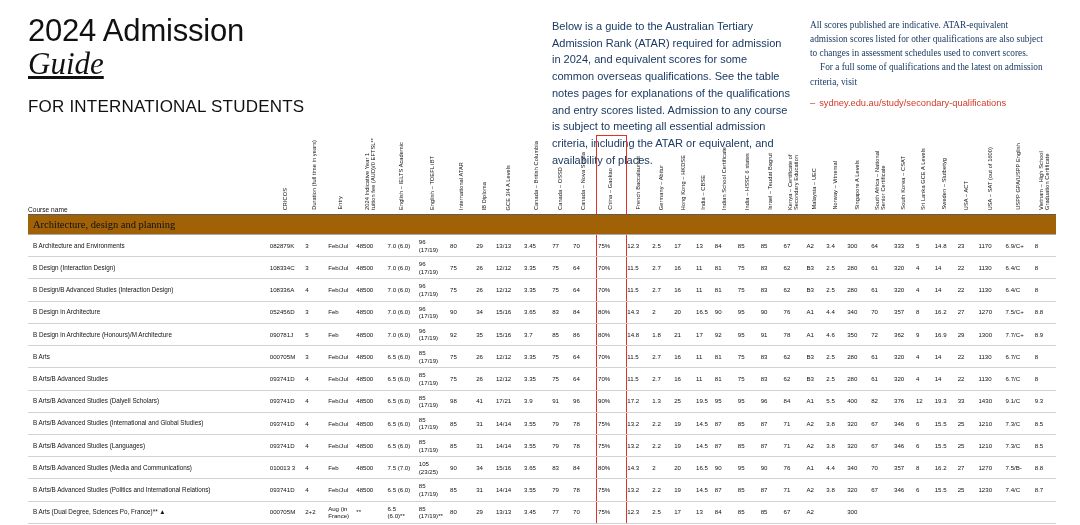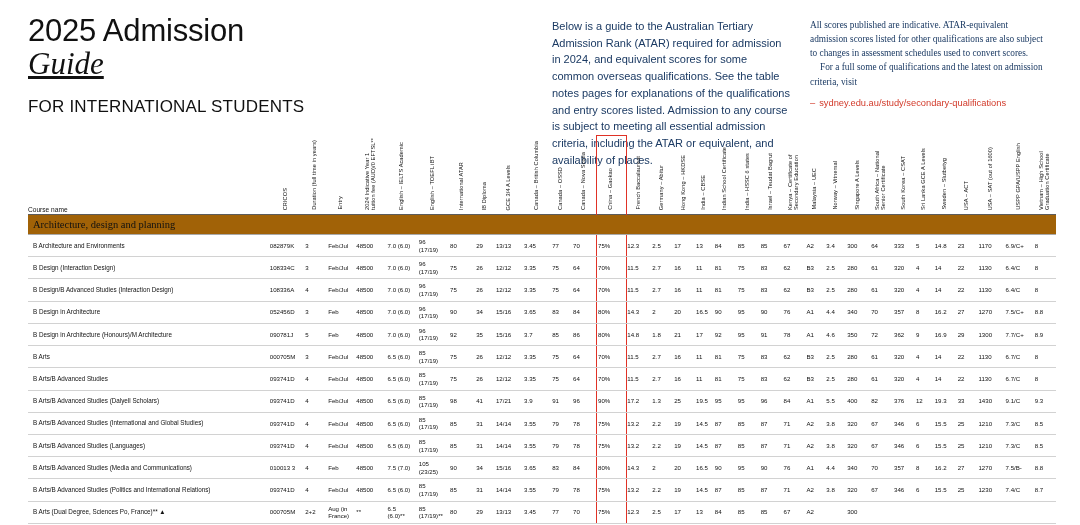--- a/index.html
+++ b/index.html
@@ -99,21 +99,21 @@
     pointer-events:none;
   }
 </style>
 </head>
 <body>
 
 <div class="page">
 
   <div class="header">
     <div class="title-col">
-      <div class="title-line1">2025 Admission</div>
+      <div class="title-line1">2024 Admission</div>
       <div class="title-line2">Guide</div>
       <div class="subtitle">FOR INTERNATIONAL STUDENTS</div>
     </div>
     <div class="intro-col">
       <p>Below is a guide to the Australian Tertiary Admission Rank (ATAR) required for admission in 2024, and equivalent scores for some common overseas qualifications. See the table notes pages for explanations of the qualifications and entry scores listed. Admission to any course is subject to meeting all essential admission criteria, including the ATAR or equivalent, and availability of places.</p>
     </div>
     <div class="intro-col2">
       <p>All scores published are indicative. ATAR-equivalent admission scores listed for other qualifications are also subject to changes in assessment schedules used to convert scores.</p>
       <p class="indent">For a full some of qualifications and the latest on admission criteria, visit</p>
       <div class="link-row">

